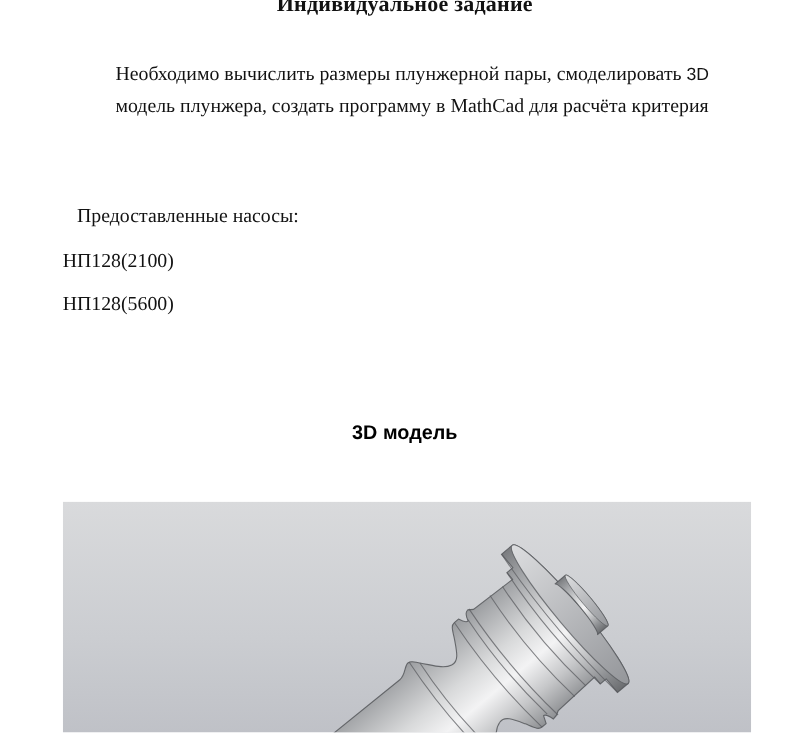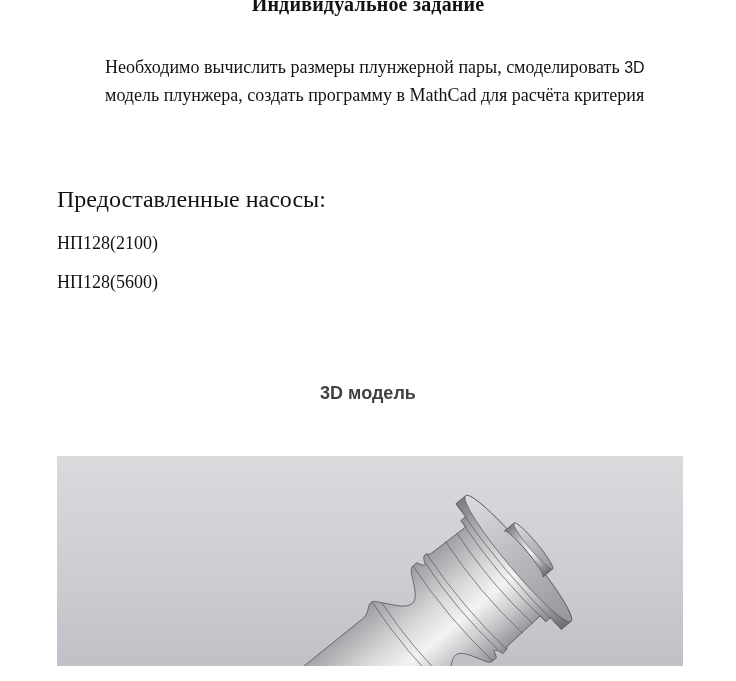--- a/index.html
+++ b/index.html
@@ -11,26 +11,26 @@
   .doc-title {
     position:absolute; top:-7px; left:0; width:736px; margin:0;
     text-align:center; font-size:20px; font-weight:bold;
     letter-spacing:0.2px; font-family:"Liberation Serif", serif;
   }
   .para { position:absolute; left:57px; top:54px; width:620px; margin:0;
     font-size:18px; line-height:27.5px; }
   .pline { display:block; white-space:pre;margin-left:48px; }
   .sans { font-family:"Liberation Sans", sans-serif; font-size:16px; }
   .pumps-block { position:absolute; left:57px; top:186px; width:400px; }
-  .pumps-label { margin:0 0 21px 0; font-size:24px; white-space:pre; }
+  .pumps-label { margin:0 0 21px 13px; font-size:18px; white-space:pre; }
   .pump { margin:0 0 21px 0; font-size:18px; line-height:18px; white-space:pre; }
   .model-heading {
     position:absolute; top:383px; left:0; width:736px; margin:0;
     text-align:center; font-family:"Liberation Sans", sans-serif;
-    font-size:18px; font-weight:bold; color:#404040;
+    font-size:18px; font-weight:bold; color:#000000;
   }
   .model-figure { position:absolute; left:57px; top:456px; width:626px; height:225px;
     margin:0; overflow:hidden; }
   .model-figure svg { display:block; }
 </style>
 </head>
 <body>
 
 <div class="page">
 

